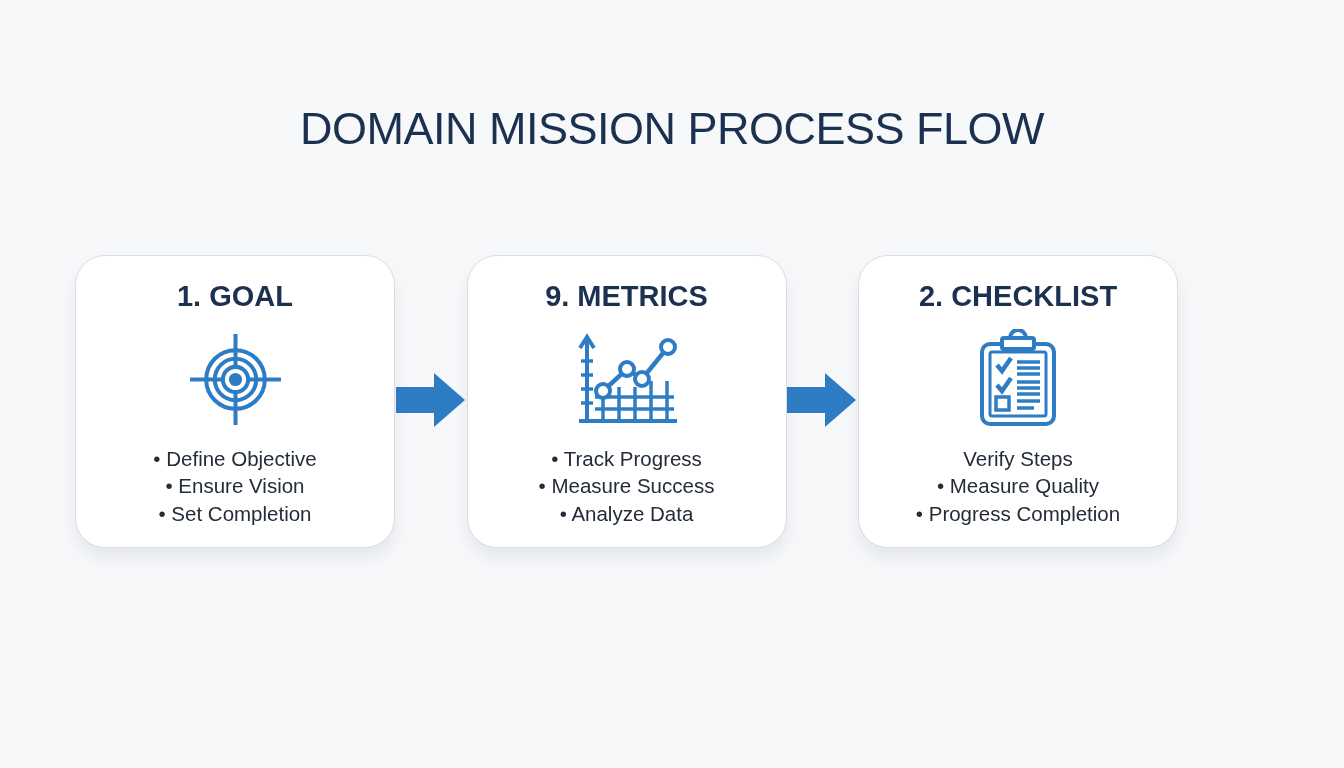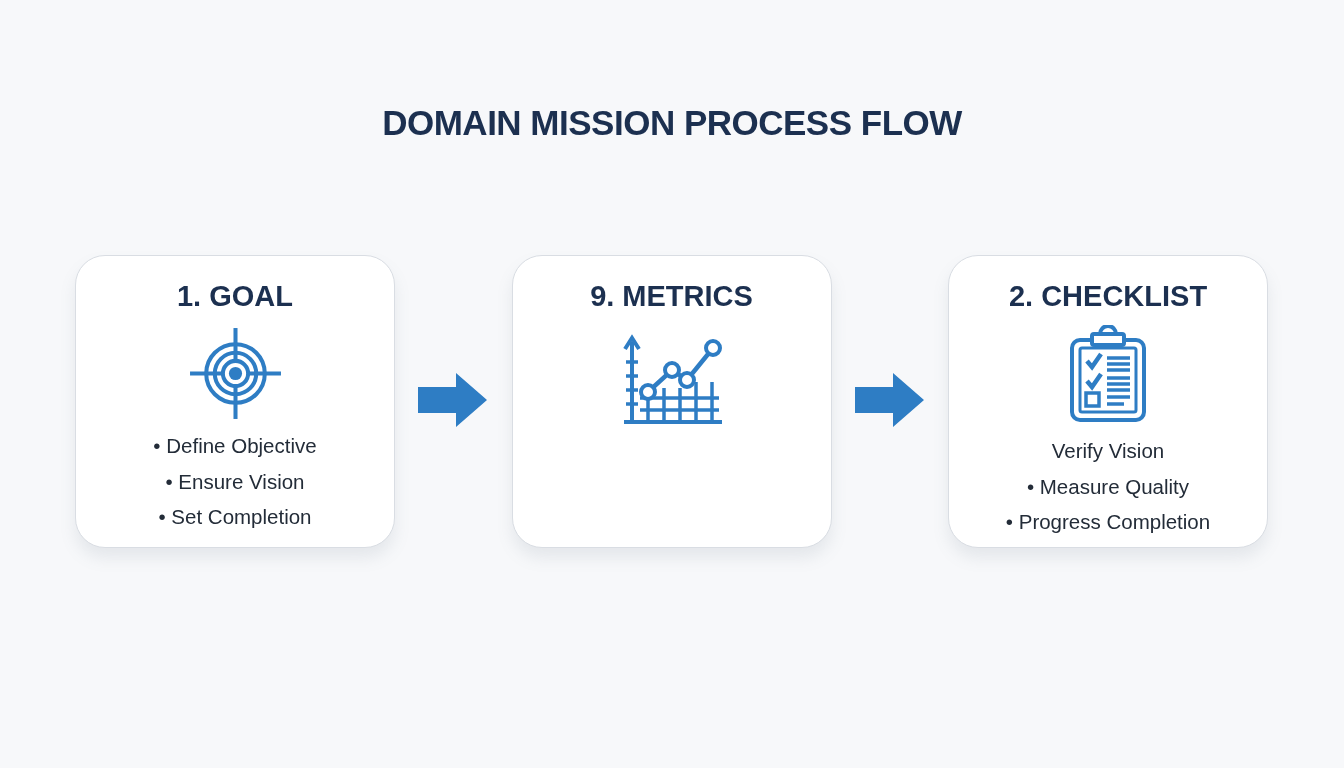--- a/index.html
+++ b/index.html
@@ -16,30 +16,30 @@
     font-family: "Liberation Sans", sans-serif;
     background: var(--background);
     overflow: hidden;
   }
   .stage { position: relative; width: 1344px; height: 768px; }
 
   .page-title {
     position: absolute;
     top: 103px; left: 0; width: 100%;
     text-align: center;
-    font-size: 35px;
-    font-weight: 700;
+    font-size: 45px;
+    font-weight: 400;
     letter-spacing: -0.5px;
     color: var(--heading-navy);
   }
 
   .flow-row {
     position: absolute;
     top: 255px; left: 75px;
-    width: 1193px; height: 293px;
+    width: 1103px; height: 293px;
     display: flex;
     align-items: stretch;
   }
 
   .step-card {
     width: 320px; height: 293px;
     background: var(--card-background);
     border: 1.5px solid var(--card-border);
     border-radius: 30px;
     box-shadow: 0 10px 16px rgba(110, 120, 140, 0.13);
@@ -62,21 +62,21 @@
     display: flex;
     align-items: center;
     justify-content: center;
   }
 
   .step-list {
     margin-top: 10px;
     display: flex;
     flex-direction: column;
     align-items: center;
-    gap: 8px;
+    gap: 0;
   }
   .step-list-item {
     font-size: 20.5px;
     line-height: 27.5px;
     color: var(--body-text);
     text-align: center;
     white-space: nowrap;
   }
 
   .connector {
@@ -151,20 +151,25 @@
           <line class="stk" stroke-width="3.5" x1="80" y1="50" x2="80" y2="90"></line>
           <line class="stk" stroke-width="3.5" x1="96" y1="50" x2="96" y2="90"></line>
 
           <polyline class="stk" stroke-width="4.5" points="32,60 56,38 71,48 97,16"></polyline>
           <circle class="stk-w" stroke-width="4" cx="32" cy="60" r="7"></circle>
           <circle class="stk-w" stroke-width="4" cx="56" cy="38" r="7"></circle>
           <circle class="stk-w" stroke-width="4" cx="71" cy="48" r="7"></circle>
           <circle class="stk-w" stroke-width="4" cx="97" cy="16" r="7"></circle>
         </svg>
       </div>
+      <div class="step-list">
+        <div class="step-list-item">• Track Progress</div>
+        <div class="step-list-item">• Measure Success</div>
+        <div class="step-list-item">• Analyze Data</div>
+      </div>
     </div>
 
     <div class="connector">
       <span>
         <svg width="70" height="56" viewBox="0 0 70 56">
           <polygon class="fil" points="0,15 38,15 38,1 69,28 38,55 38,41 0,41"></polygon>
         </svg>
       </span>
     </div>
 
@@ -188,20 +193,20 @@
           <line class="stk" stroke-width="3.5" x1="47" y1="53" x2="70" y2="53"></line>
           <line class="stk" stroke-width="3.5" x1="47" y1="59" x2="70" y2="59"></line>
           <line class="stk" stroke-width="3.5" x1="47" y1="65" x2="70" y2="65"></line>
 
           <rect class="stk" stroke-width="3.5" x="26" y="68" width="13" height="13"></rect>
           <line class="stk" stroke-width="3.5" x1="47" y1="72" x2="70" y2="72"></line>
           <line class="stk" stroke-width="3.5" x1="47" y1="79" x2="64" y2="79"></line>
         </svg>
       </div>
       <div class="step-list">
-        <div class="step-list-item">Verify Vision</div>
+        <div class="step-list-item">Verify Steps</div>
         <div class="step-list-item">• Measure Quality</div>
         <div class="step-list-item">• Progress Completion</div>
       </div>
     </div>
 
   </div>
 </div>
 
 </body></html>

